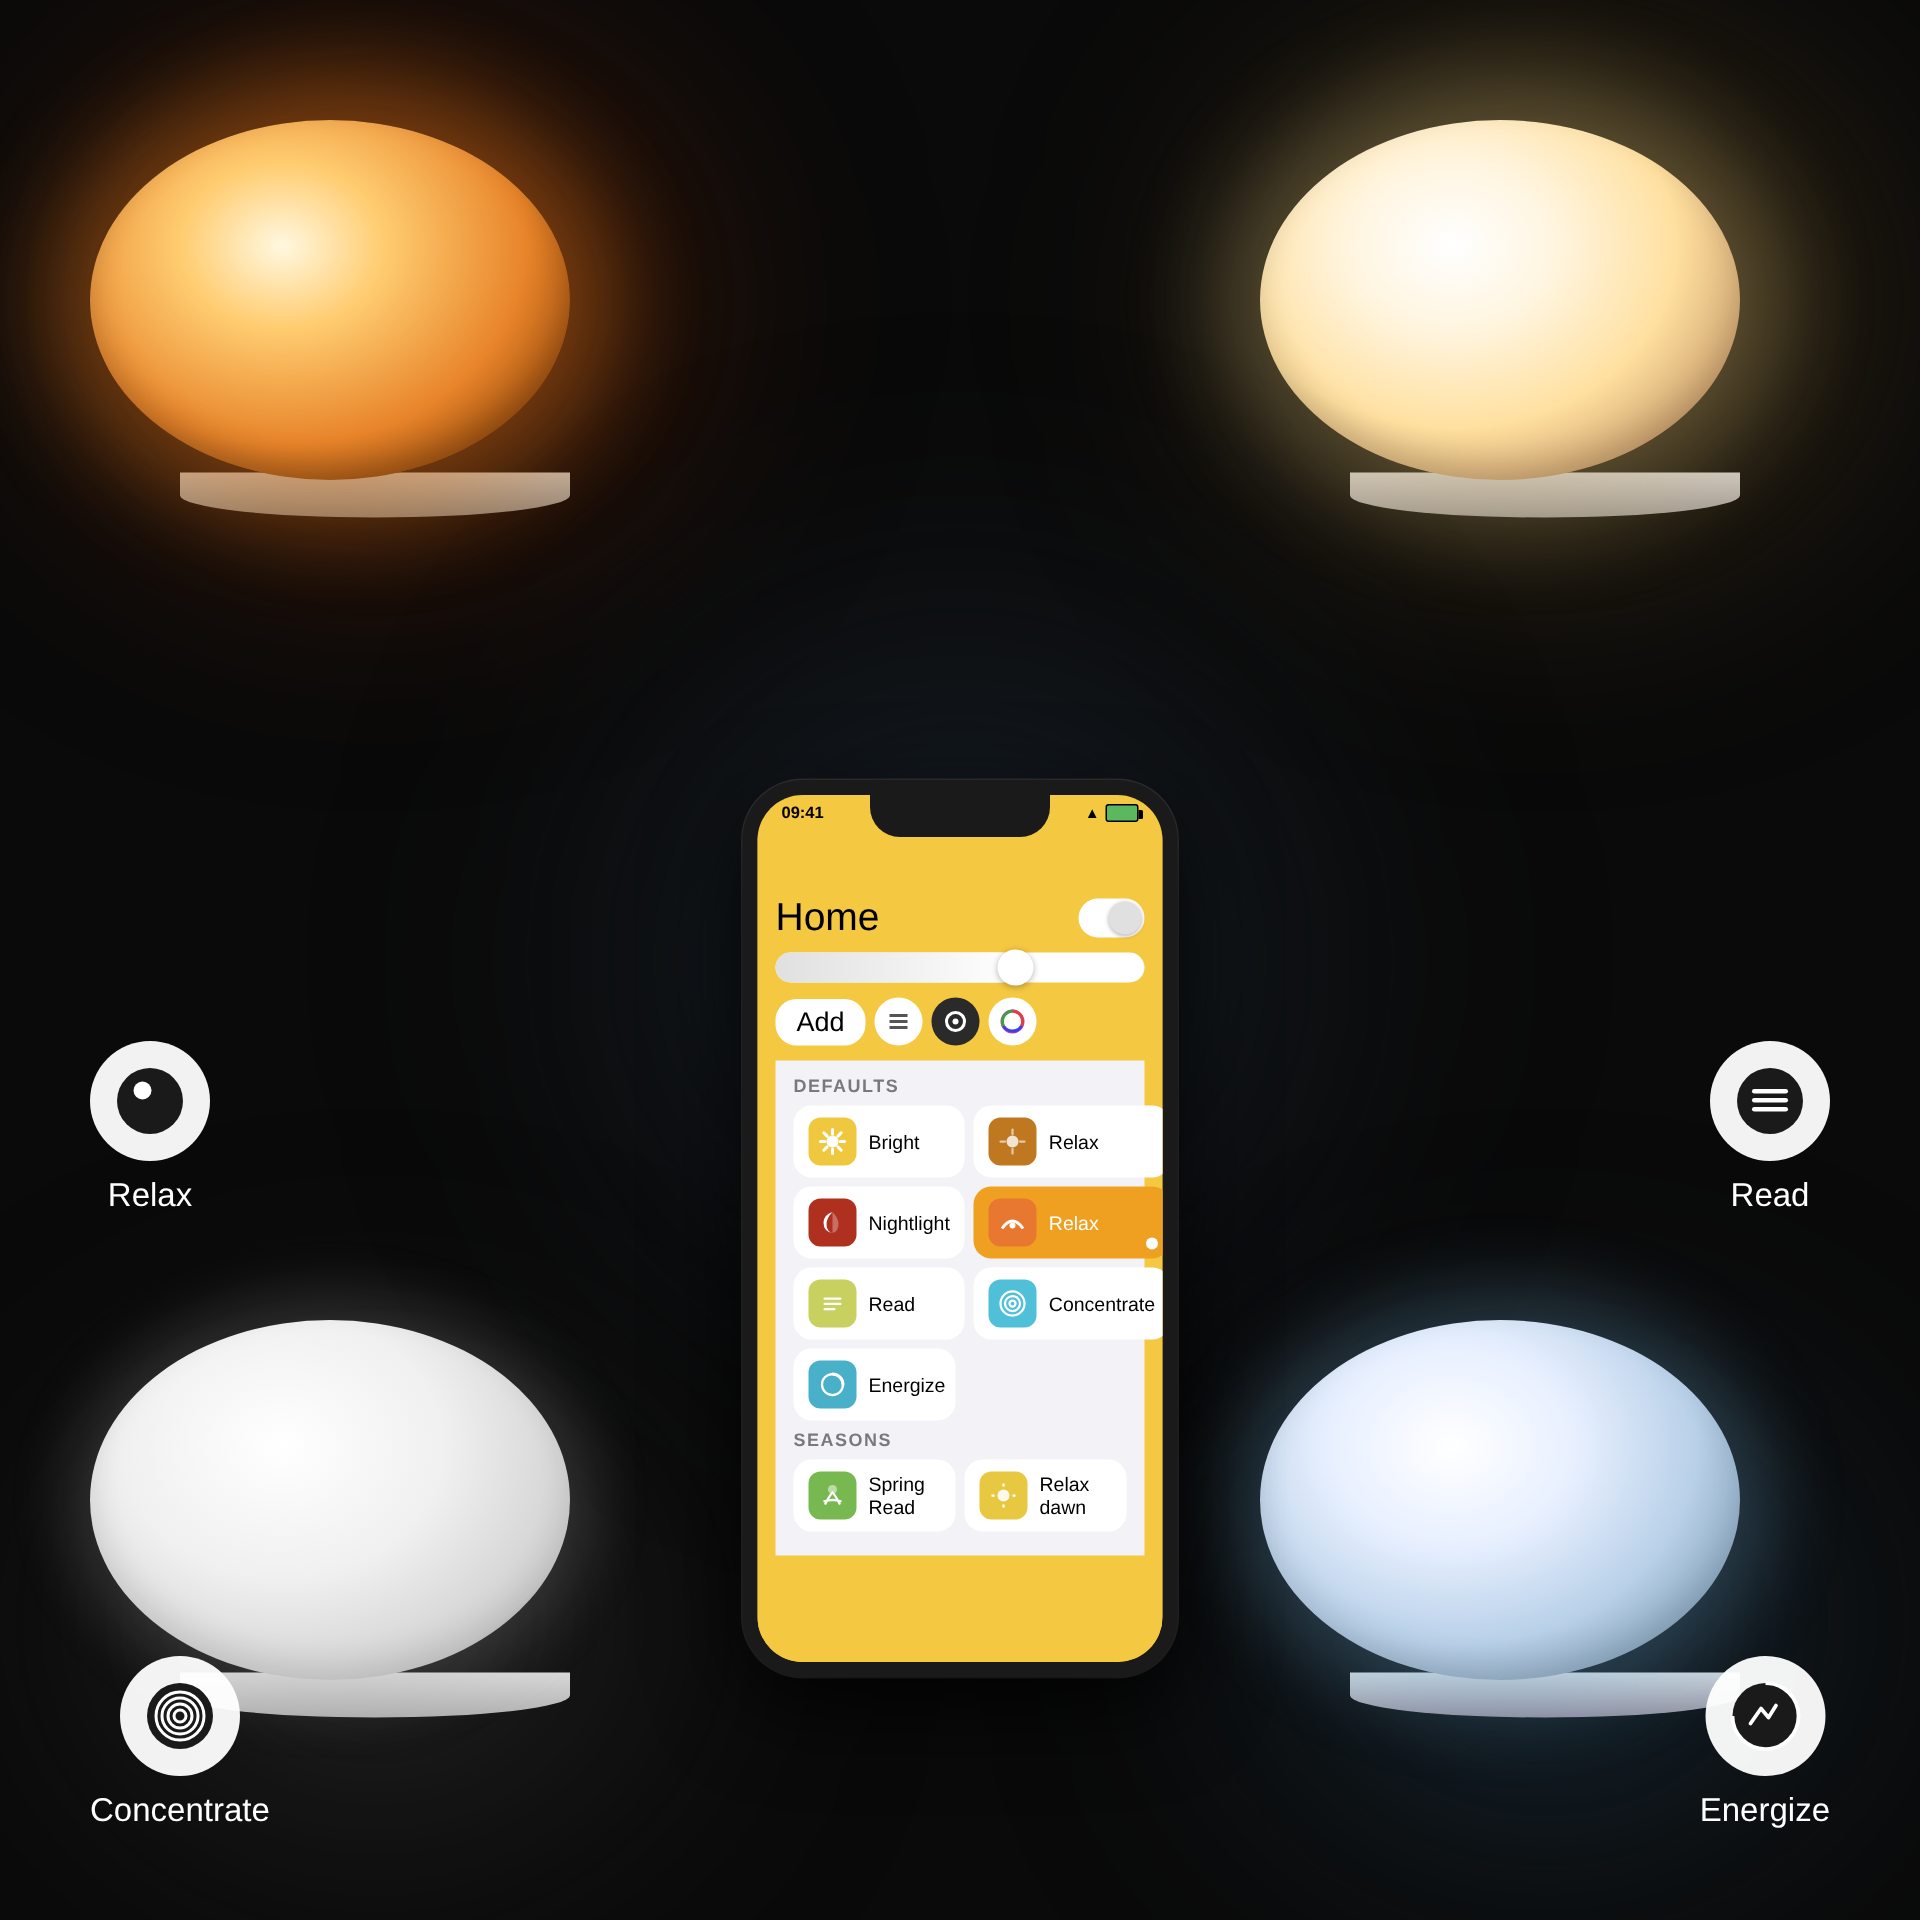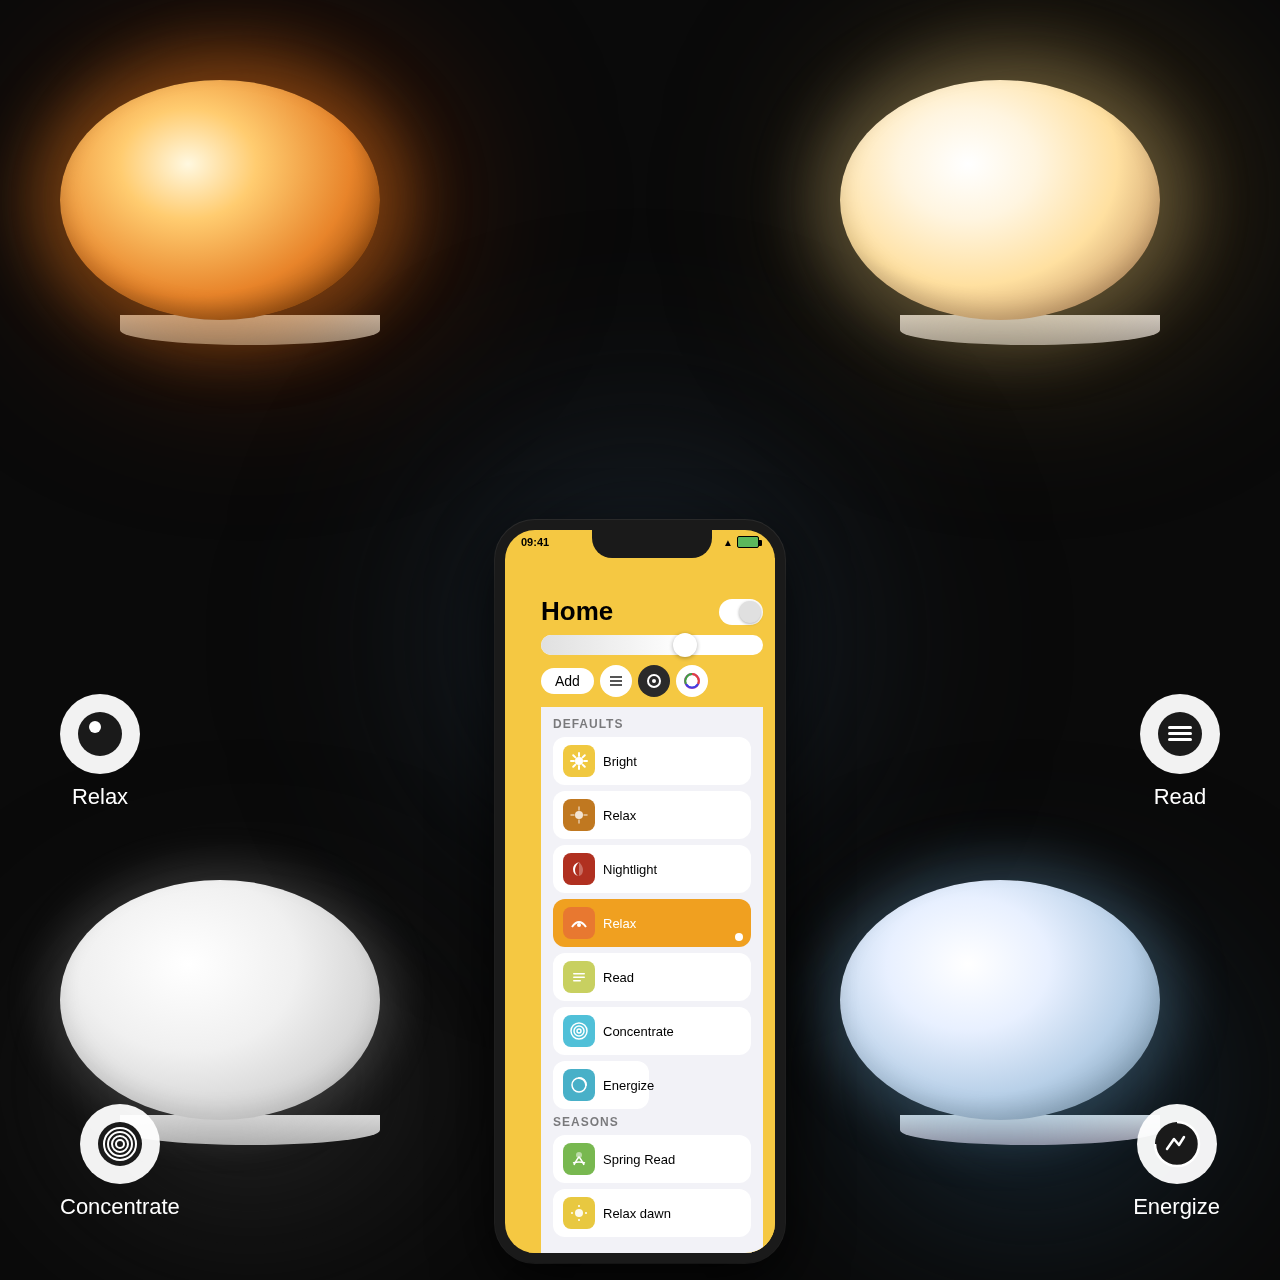--- a/index.html
+++ b/index.html
@@ -165,21 +165,20 @@
       background: #1a1a1a;
       border-radius: 40px;
       padding: 10px;
       box-shadow: 0 20px 60px rgba(0,0,0,0.8), 0 0 0 1px #333;
     }
     .phone-screen {
       background: #f5c842;
       border-radius: 30px;
       overflow: hidden;
       position: relative;
-      padding-left: 24px;
     }
     .phone-notch {
       width: 120px; height: 28px;
       background: #1a1a1a;
       border-radius: 0 0 20px 20px;
       margin: 0 auto;
       position: relative;
       z-index: 5;
     }
     .phone-status-bar {
@@ -220,21 +219,21 @@
     }
     .app-header {
       display: flex;
       justify-content: space-between;
       align-items: center;
       margin-bottom: 8px;
       margin-top: 30px;
     }
     .app-title {
       font-size: 26px;
-      font-weight: 700;
+      font-weight: 400;
       color: #000;
     }
     .toggle-switch {
       width: 44px; height: 26px;
       background: #fff;
       border-radius: 13px;
       position: relative;
     }
     .toggle-knob {
       width: 22px; height: 22px;
@@ -272,21 +271,21 @@
       display: flex;
       gap: 6px;
       margin-bottom: 10px;
       align-items: center;
     }
     .btn-add {
       background: #fff;
       border: none;
       border-radius: 14px;
       padding: 5px 14px;
-      font-size: 14px;
+      font-size: 18px;
       font-weight: 500;
       cursor: pointer;
     }
     .icon-btn {
       width: 32px; height: 32px;
       background: #fff;
       border-radius: 50%;
       display: flex; align-items: center; justify-content: center;
       font-size: 14px;
     }
@@ -298,21 +297,21 @@
     .section-label {
       font-size: 12px;
       font-weight: 700;
       color: rgba(0,0,0,0.5);
       letter-spacing: 1px;
       margin-bottom: 6px;
     }
 
     .scenes-grid {
       display: grid;
-      grid-template-columns: 1fr;
+      grid-template-columns: 1fr 1fr;
       gap: 6px;
       margin-bottom: 6px;
     }
     .scene-card {
       background: #fff;
       border-radius: 12px;
       padding: 8px 10px;
       display: flex;
       align-items: center;
       gap: 8px;

